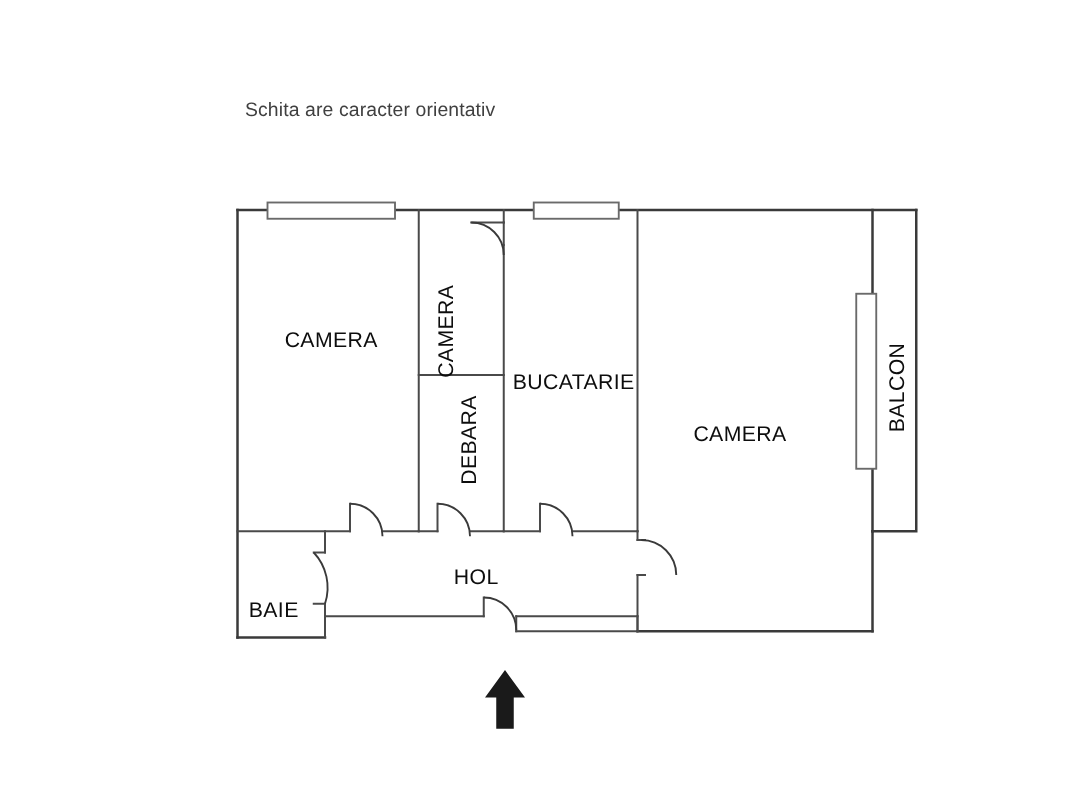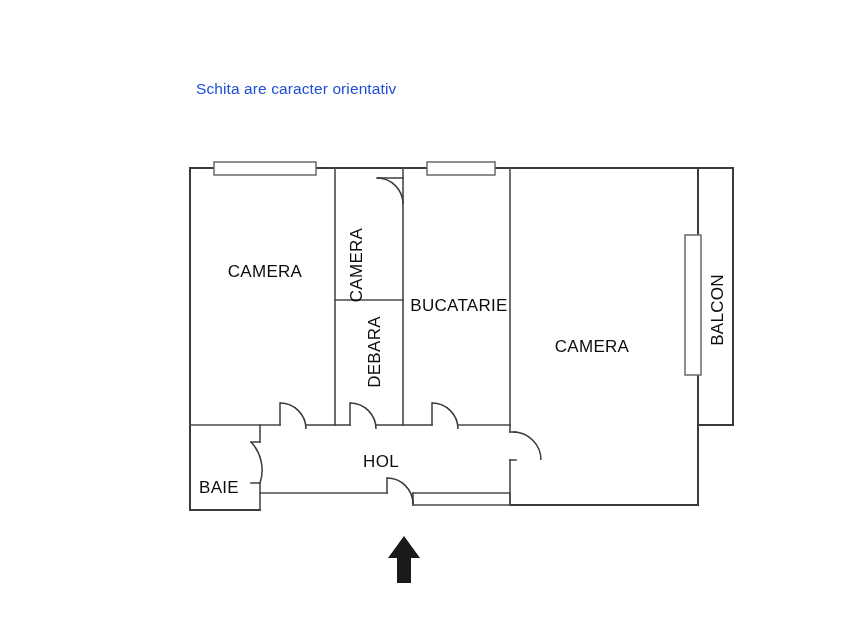--- a/index.html
+++ b/index.html
@@ -19,21 +19,21 @@
     left: 0;
     top: 0;
     width: 858px;
     height: 639px;
   }
   .note {
     position: absolute;
     left: 196px;
     top: 80px;
     font-size: 15.5px;
-    color: #1d4ed8;
+    color: #404040;
     letter-spacing: 0.1px;
     white-space: nowrap;
     text-align: right;
   }
   svg.floorplan {
     position: absolute;
     left: 0;
     top: 0;
     width: 858px;
     height: 639px;

